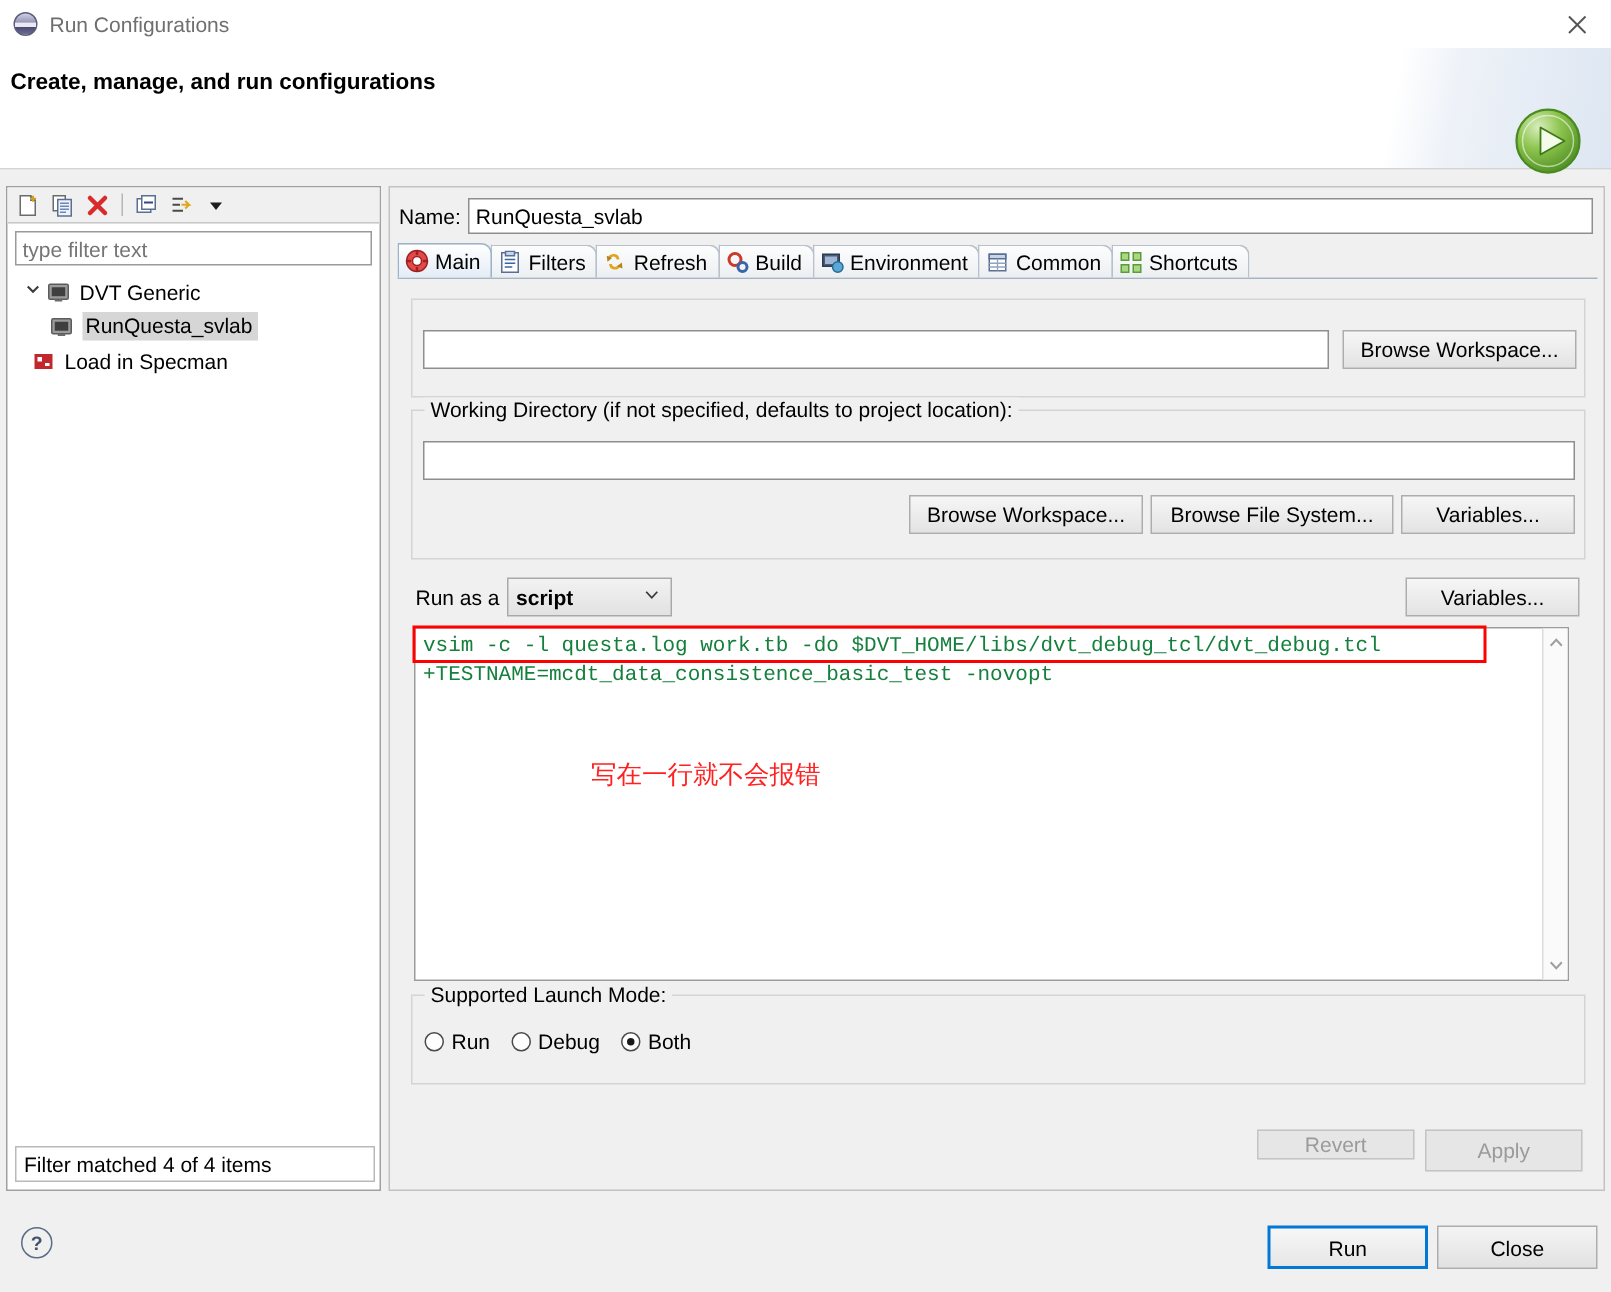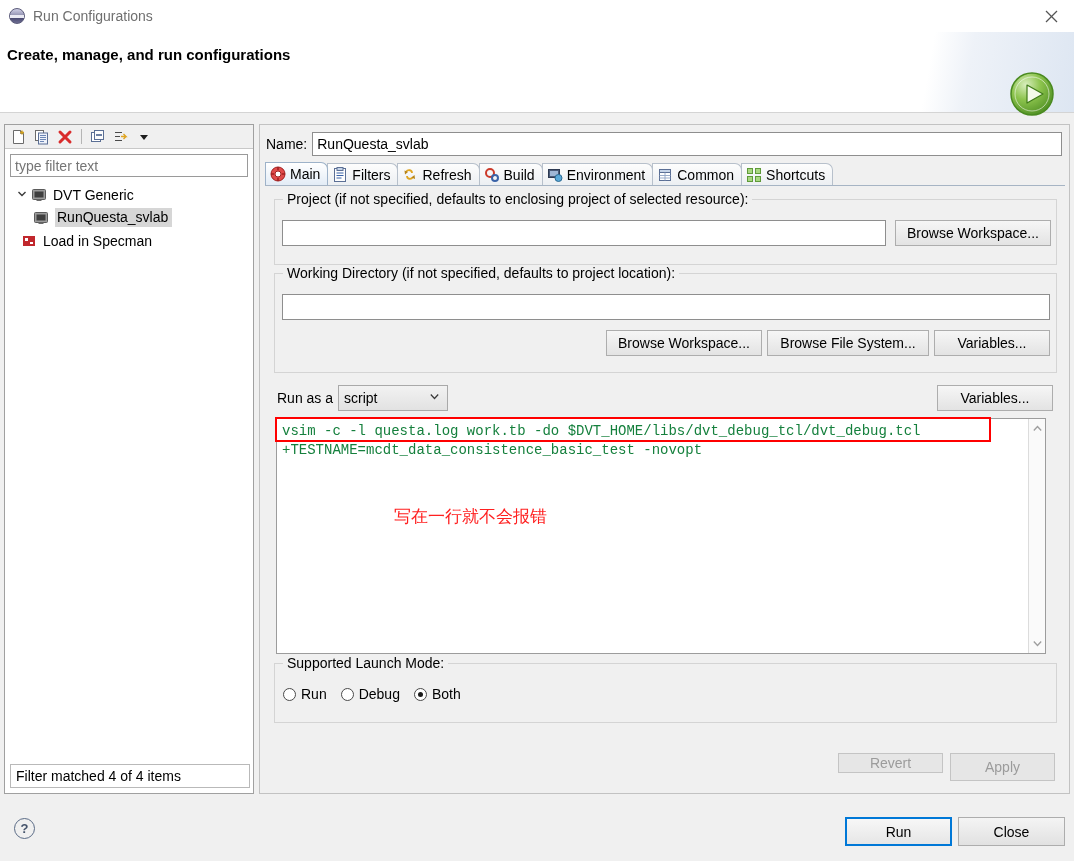--- a/index.html
+++ b/index.html
@@ -226,20 +226,21 @@
   .btn.disabled { color: #9b9b9b; background:#e6e6e6; border-color:#c4c4c4; }
   .runas-label { font-size: 14px; margin-right: 5px; }
   .combo {
     width: 110px; height: 26px;
     background: linear-gradient(to bottom,#f2f2f2,#e2e2e2);
     border: 1px solid #a9a9a9;
     display: flex; align-items: center;
     font-size: 14px;
     padding-left: 5px;
     position: relative;
+    font-weight: bold;
   }
   .combo-arrow {
     position: absolute; right: 8px; top: 50%;
     transform: translateY(-55%);
     font-size: 9px; color: #2b2b2b;
   }
   .script-text {
     position: absolute; left: 5px; top: 3px;
     width: 720px;
     font-family: "Liberation Mono", monospace;
@@ -520,21 +521,20 @@
             <rect x="9.5" y="1.5" width="5" height="5" fill="#a8d880" stroke="#5f9a3a"></rect>
             <rect x="1.5" y="9.5" width="5" height="5" fill="#a8d880" stroke="#5f9a3a"></rect>
             <rect x="9.5" y="9.5" width="5" height="5" fill="#a8d880" stroke="#5f9a3a"></rect>
           </svg>
         </span>
         <span>Shortcuts</span>
       </div>
     </div>
 
     <div class="group" style="left:14px; top:74px; width:783px; height:66px;">
-      <div class="group-title">Project (if not specified, defaults to enclosing project of selected resource):</div>
       <input class="txt-input" style="position: absolute; left: 7px; top: 20px; width: 604px;" value="">
       <button class="btn" style="position:absolute; left:620px; top:20px; width:156px;">Browse Workspace...</button>
     </div>
 
     <div class="group" style="left:14px; top:148px; width:783px; height:100px;">
       <div class="group-title">Working Directory (if not specified, defaults to project location):</div>
       <input class="txt-input" style="position: absolute; left: 7px; top: 20px; width: 768px;" value="">
       <button class="btn" style="position:absolute; left:331px; top:56px; width:156px;">Browse Workspace...</button>
       <button class="btn" style="position:absolute; left:492px; top:56px; width:162px;">Browse File System...</button>
       <button class="btn" style="position:absolute; left:659px; top:56px; width:116px;">Variables...</button>

